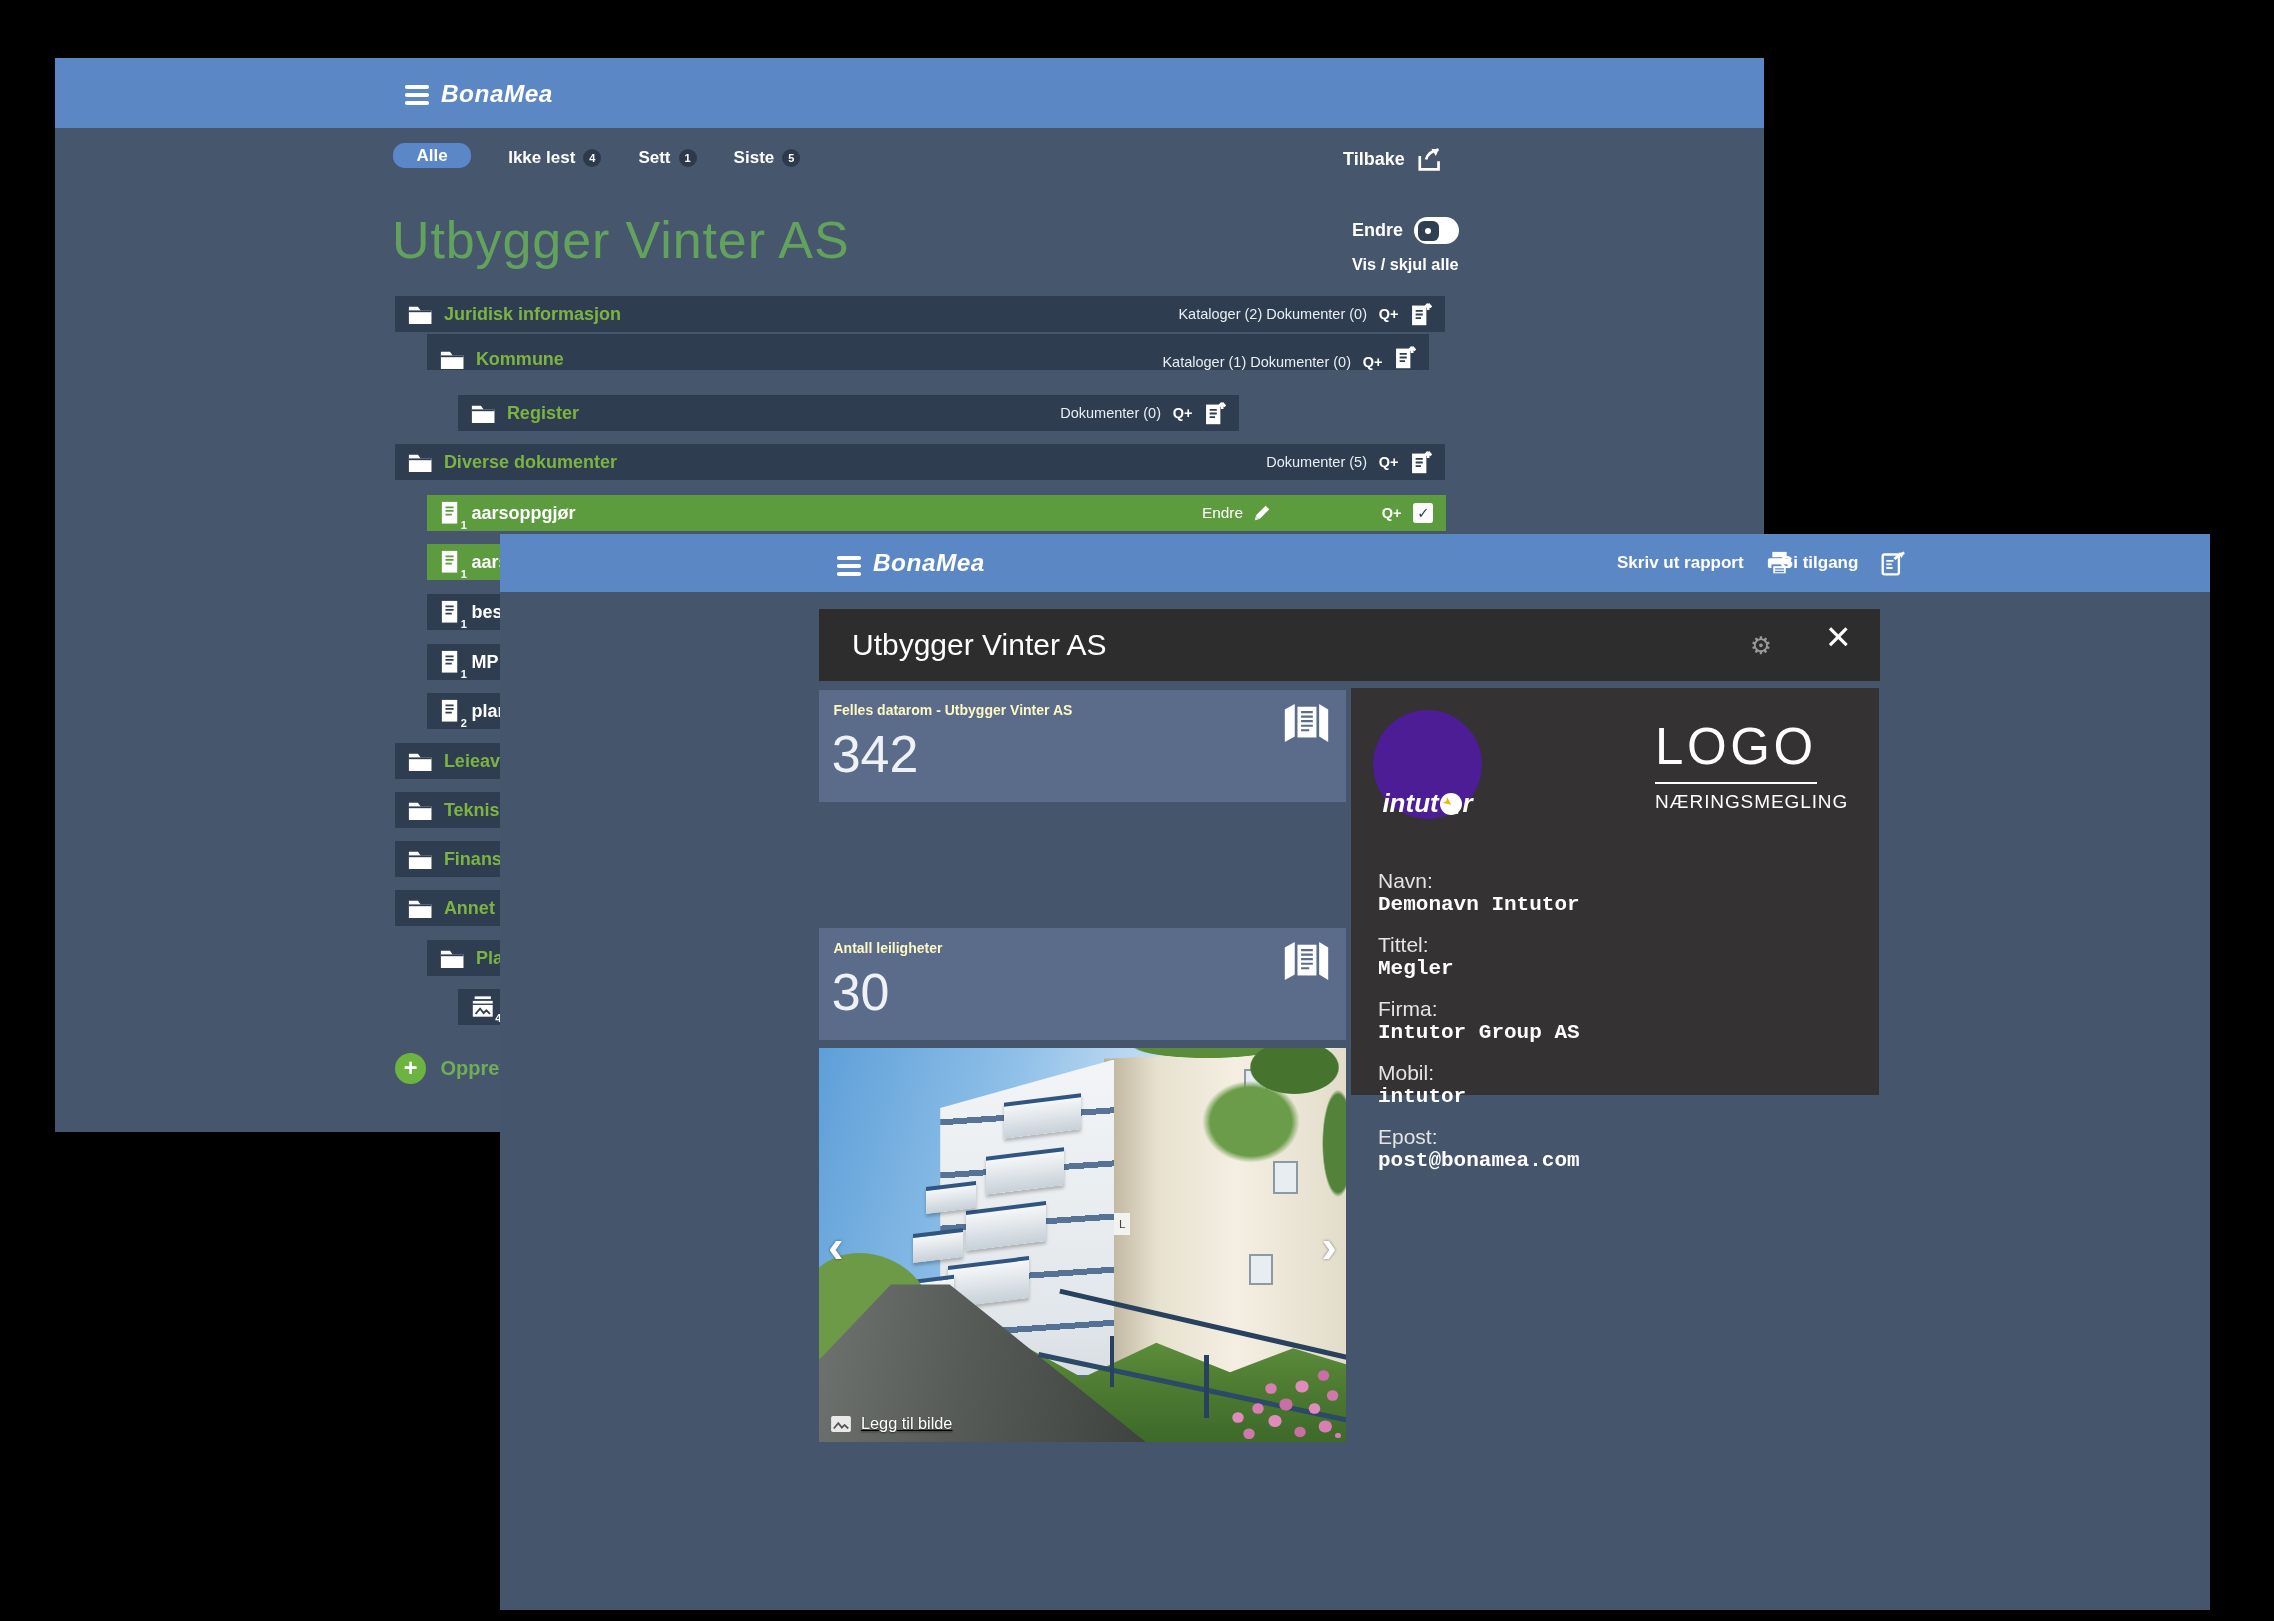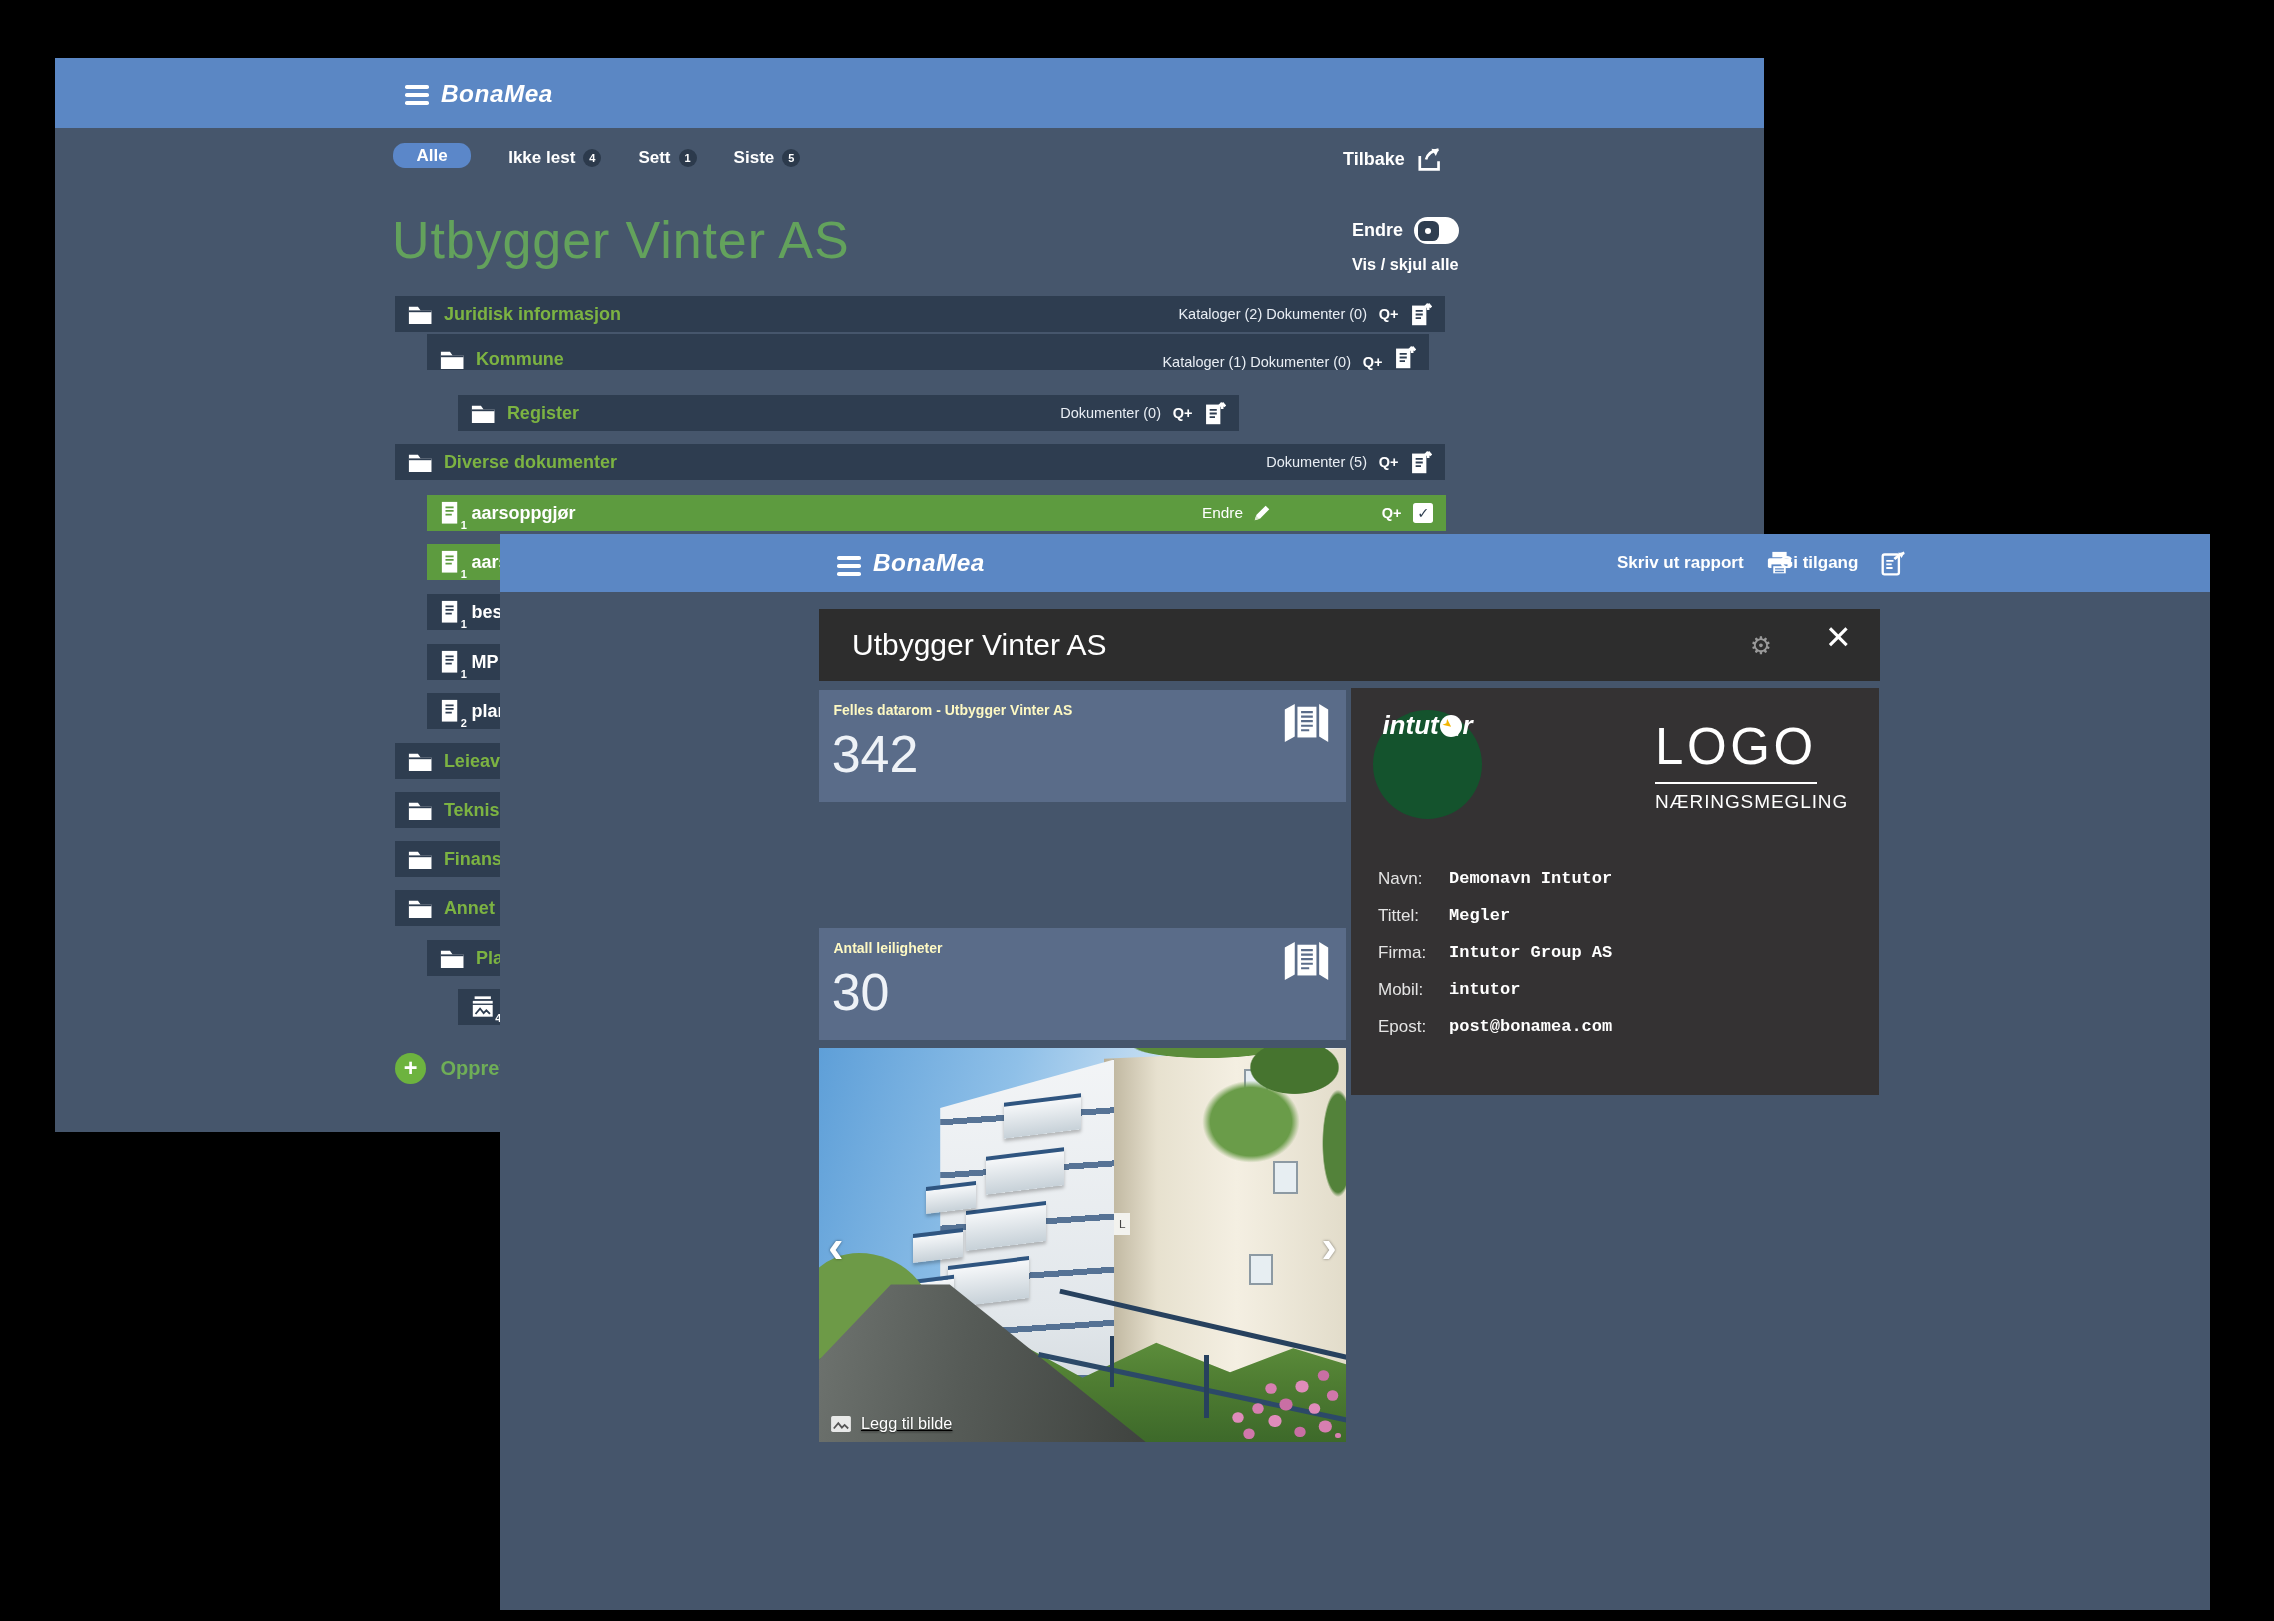--- a/index.html
+++ b/index.html
@@ -104,30 +104,30 @@
     -23.5px -27px 0 2.7px #df8cba,-52px -31px 0 3.6px #c96fa4,-80px -27px 0 2.7px #d77fb0,-5.4px -40px 0 2.7px #d077ab,
     -36px -49px 0 3.6px #df8cba,-67px -47px 0 2.7px #d77fb0,-100px -18px 0 2.7px #df8cba,-14.5px -60px 0 2.7px #c96fa4; }
   .ph-sign { position:absolute; left:56%; top:42%; width:16.3px; height:22px; background:#f2f2ee; color:#444; font-size:11.8px; display:flex; align-items:center; justify-content:center; }
   .ph-arrow { position:absolute; top:50%; transform:translateY(-50%); color:#fff; font-size:47px; font-weight:bold; line-height:1; cursor:pointer; text-shadow:0 0.9px 2.7px rgba(0,0,0,.5); }
   .ph-arrow.left { left:9px; } .ph-arrow.right { right:9px; }
   .addphoto { position:absolute; left:11px; bottom:9px; display:flex; align-items:center; gap:9px; cursor:pointer;text-decoration:underline; }
   .addphoto span { color:#fff; font-size:16.3px; text-shadow:0 0.9px 1.8px rgba(0,0,0,.6); }
 
   
   .panel { position:absolute; left:851px; top:154px; width:528px; height:407px; background:#343233; }
-  .pcircle { position:absolute; left:22px; top:22px; width:109px; height:109px; border-radius:50%; background:#14532d; display:flex; align-items:flex-start; justify-content:center; }
+  .pcircle { position:absolute; left:22px; top:22px; width:109px; height:109px; border-radius:50%; background:#4c1d95; display:flex; align-items:flex-end; justify-content:center; }
   .pcircle .ptxt { color:#fff; font-size:26px; font-weight:bold; font-style:italic; letter-spacing:0; display:flex; align-items:center; }
   .obub { position:relative; display:inline-block; width:22px; height:22px; background:#fff; border-radius:50%; margin:0 0.9px; }
   .obub::after { content:""; position:absolute; right:-0.9px; bottom:-3.6px; border:4.5px solid transparent; border-top-color:#fff; transform:rotate(-35deg); }
   .obub .arr { position:absolute; left:3.6px; top:2.7px; color:#f2b400; font-size:11.8px; font-style:normal; transform:rotate(38deg); }
   .plogo { position:absolute; left:304px; top:31px; width:190px; text-align:left; }
   .plogo .big { color:#fff; font-size:51px; font-weight:100; letter-spacing:3.6px; border-bottom:2.7px solid #fff; padding-bottom:7.2px; display:inline-block; line-height:1.1; }
   .plogo .sub { margin-top:7.2px; color:#fff; font-size:19px; font-weight:300; letter-spacing:0.9px; }
   .pfields { position:absolute; left:27px; top:181px; }
-  .pfield { display:flex; margin-bottom:17px; font-size:17px; }
+  .pfield { display:flex; margin-bottom:17px; font-size:21px;flex-direction:column; }
   .pfield .fl { width:71px; color:#e4e4e4; font-weight:normal; }
   .pfield .fv { color:#fff; font-weight:bold;font-family:Liberation Mono, monospace; }
 
   svg { display:block; }
 </style>
 </head>
 <body>
 
 <div id="stage">
 

